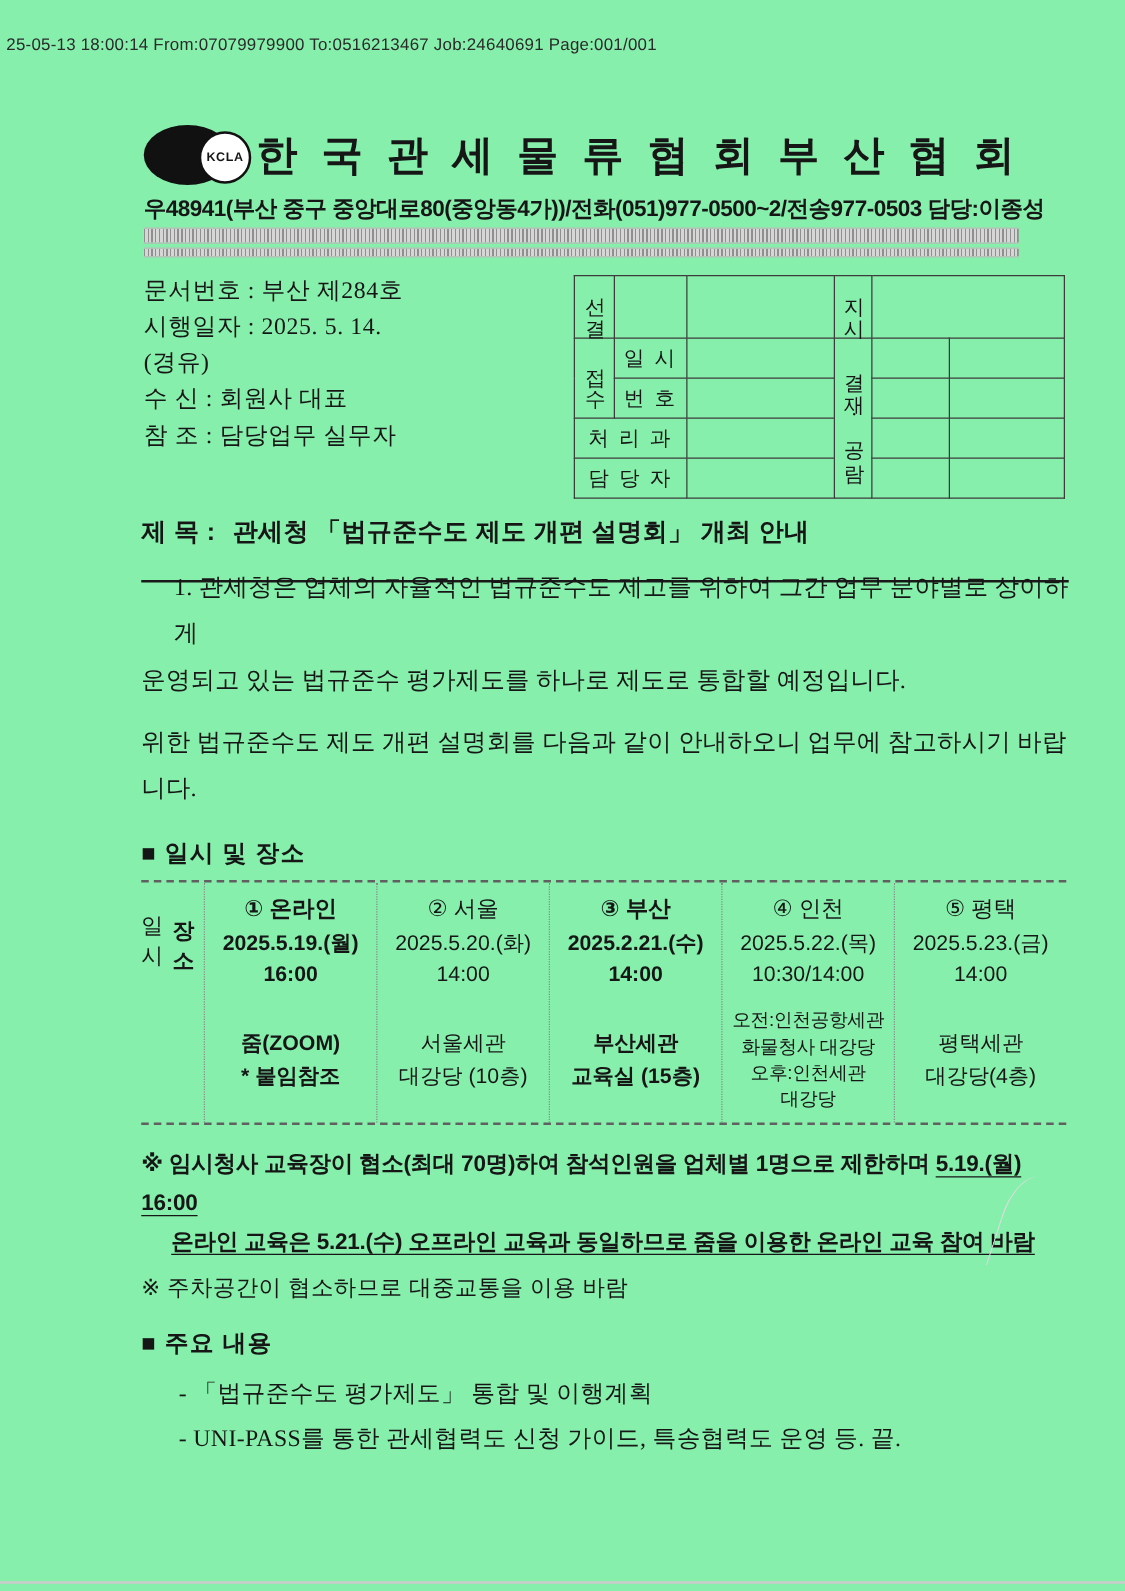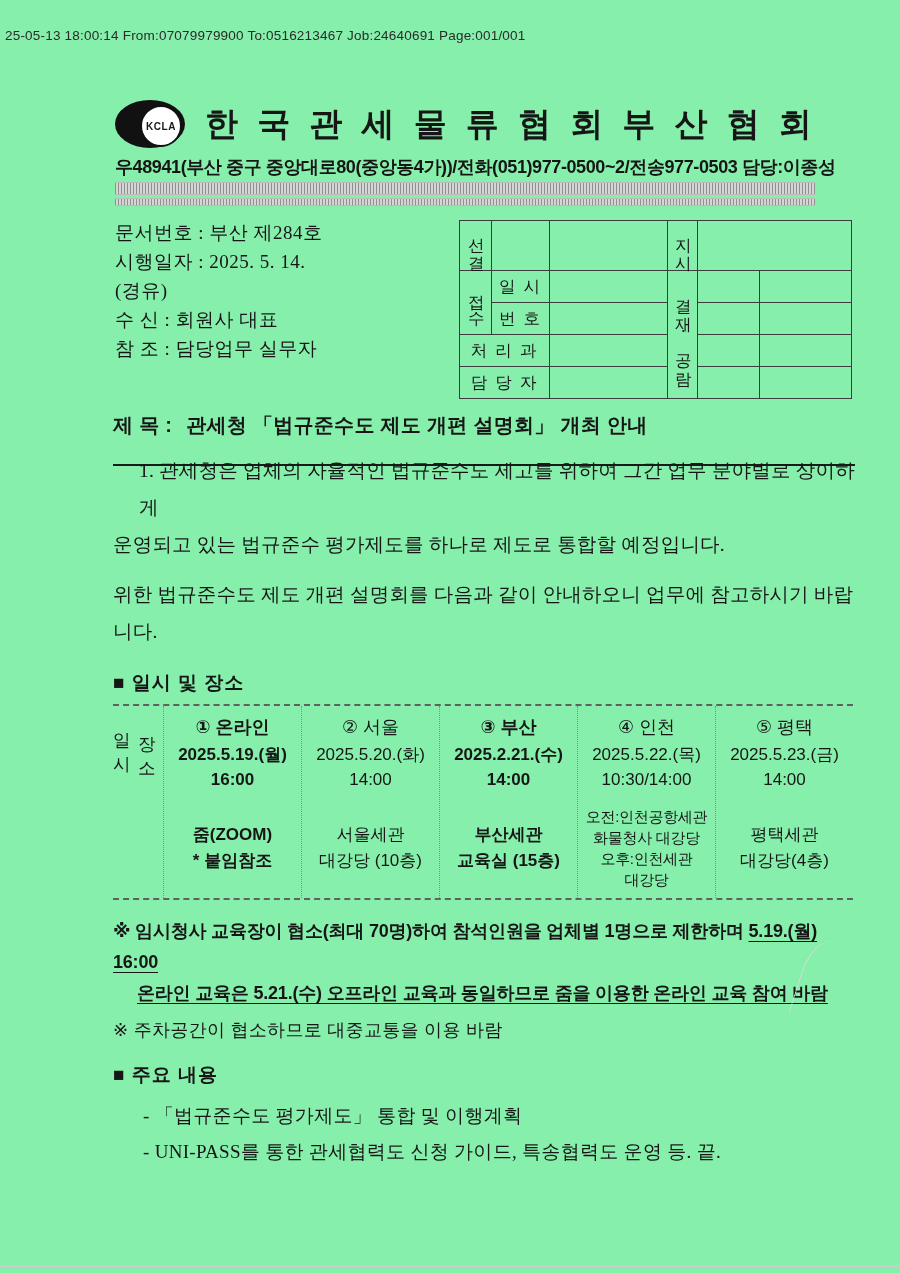--- a/index.html
+++ b/index.html
@@ -9,21 +9,21 @@
     overflow:hidden; margin:0 auto;
   }
   .serif{font-family:"Liberation Serif","DejaVu Serif",serif;}
   .fax-header{position:absolute; top:28px; left:5px; font-size:13.5px; color:#2a2a2a; letter-spacing:.2px;}
 
   
   .letterhead{position:absolute; top:100px; left:115px; width:737px;}
   .logo-row{display:flex; align-items:center; gap:14px;}
   .logo{position:relative; width:76px; height:48px; flex:0 0 auto;}
   .logo-ellipse{position:absolute; left:0; top:0; width:70px; height:48px; background:#111; border-radius:50%;}
-  .logo-circle{position:absolute; left:25px; top:5px; width:38px; height:38px; background:#fff; border:2.5px solid #111;
+  .logo-circle{position:absolute; left:44px; top:5px; width:38px; height:38px; background:#fff; border:2.5px solid #111;
     border-radius:50%; display:flex; align-items:center; justify-content:center;}
   .logo-circle span{font-size:10px; font-weight:bold; letter-spacing:.5px;}
   .org-title{font-size:33px; font-weight:bold; letter-spacing:5px; white-space:nowrap;}
   .org-address{margin-top:7px; font-size:18px; font-weight:bold; letter-spacing:-0.4px; white-space:nowrap;}
   .hatch{height:11px; margin-top:3px; width:700px;
     background:repeating-linear-gradient(90deg,#8f8f8f 0 1px,#d6d6d6 1px 3px);
     border-top:1px solid #bbb; border-bottom:1px solid #bbb;}
   .hatch.thin{height:6px; margin-top:3px;}
 
   
@@ -46,21 +46,21 @@
   .content{position:absolute; top:452px; left:113px; width:742px;}
   .para{font-size:19.5px; line-height:37px; letter-spacing:.2px;}
   .para .ind{padding-left:26px;}
   .p2{margin-top:13px;}
   .daum{margin-top:15px; text-align:center; font-weight:bold; font-size:20px; letter-spacing:4px;}
 
   .sec-title{margin-top:20px; font-weight:bold; font-size:19px; letter-spacing:1px;}
   .sched{margin-top:8px; display:flex; border-top:2px dashed #606060; border-bottom:2px dashed #606060; width:740px;}
   .sched-labels{width:50px; flex:0 0 auto; display:flex; flex-direction:row; font-size:17.5px;}
   .l-dt{height:92px; display:flex; align-items:center; justify-content:center;}
-  .l-loc{height:100px; display:flex; align-items:center; justify-content:center;}
+  .l-loc{height:100px; display:flex; align-items:center; justify-content:center;font-weight:bold;}
   .sched-col{flex:1; border-left:1.5px dotted #8a8a8a; text-align:center;}
   .s-head{height:36px; line-height:42px; font-size:18px;}
   .s-dt{height:56px; font-size:17px; line-height:25px;}
   .s-loc{height:100px; display:flex; flex-direction:column; justify-content:center; font-size:17px; line-height:26px;}
   .sched-col.emph{font-weight:bold;}
   .sched-col.emph .s-head{font-weight:bold;}
   .sched-col:nth-child(5) .s-loc{font-size:15px; line-height:21px; letter-spacing:-0.3px;}
 
   .note1{margin-top:16px; font-size:18px; font-weight:bold; line-height:31px; letter-spacing:-0.2px;}
   .ul{text-decoration:underline; text-underline-offset:4px;}

